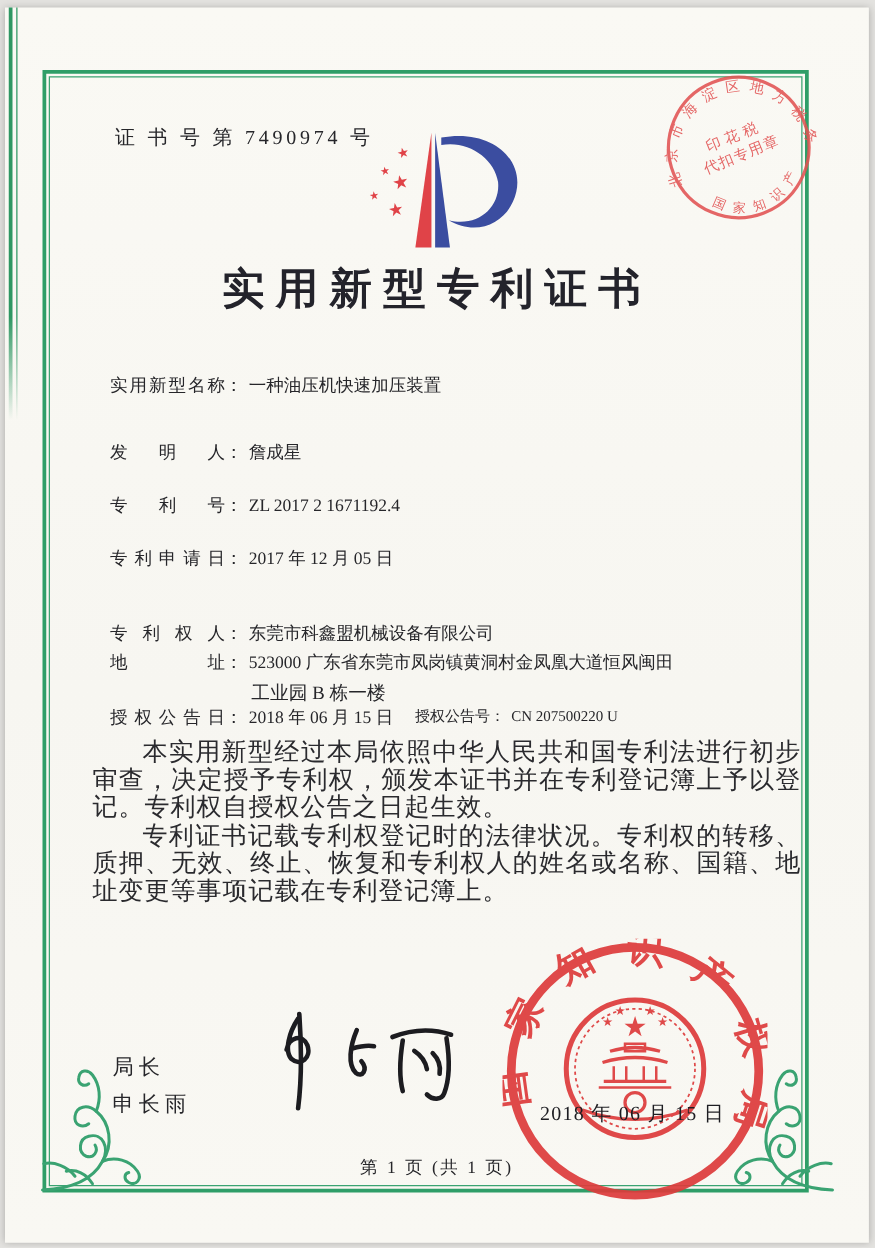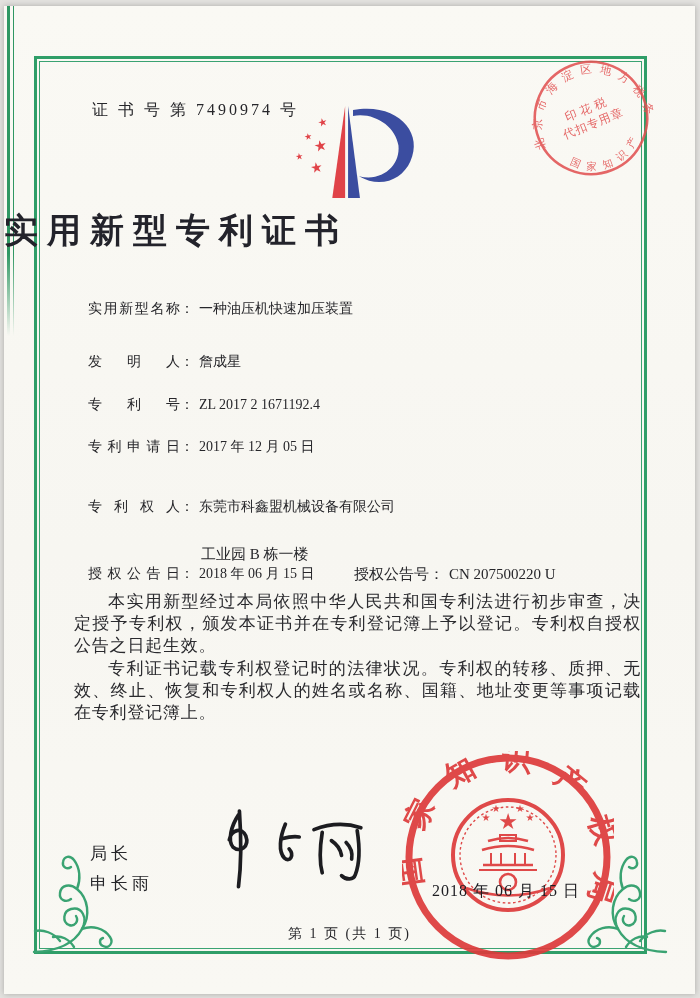--- a/index.html
+++ b/index.html
@@ -22,32 +22,32 @@
     background:linear-gradient(#2f9763 75%,rgba(47,151,99,0));}
   .frame{position:absolute;left:30px;top:50px;width:613px;height:898px;
     border:3px solid #2f9e68;}
   .frame-inner{position:absolute;inset:2px;border:1px solid #3aa372;}
   .flourish{position:absolute;width:112px;height:112px;}
   .fl-left{left:24px;top:842px;}
   .fl-right{left:556px;top:842px;transform:scaleX(-1);}
 
   .cert-number{position:absolute;left:88px;top:94px;font-size:16px;letter-spacing:3px;}
   .logo{position:absolute;left:272px;top:96px;width:158px;height:104px;}
-  .cert-title{position:absolute;left:0;top:202px;width:100%;text-align:left;
+  .cert-title{position:absolute;left:0;top:202px;width:100%;text-align:center;
     font-size:34px;font-weight:600;letter-spacing:9px;color:#23232b;}
 
   .f-row{position:absolute;left:84px;font-size:14px;white-space:nowrap;}
   .f-label{display:inline-block;width:92px;text-align:justify;text-align-last:justify;}
   .f-colon{margin-right:5px;}
   .addr-line2{position:absolute;left:197px;top:539px;font-size:15px;}
-  .grant-right{position:absolute;left:328px;top:559px;font-size:15px;white-space:nowrap;margin-left:22px;}
+  .grant-right{position:absolute;left:328px;top:559px;font-size:12px;white-space:nowrap;}
   .grant-right .f-colon{margin-right:5px;}
 
   .paragraphs{position:absolute;left:70px;top:585px;width:567px;}
-  .paragraphs p{font-size:17px;line-height:22.2px;letter-spacing:.8px;
+  .paragraphs p{font-size:20px;line-height:22.2px;letter-spacing:.8px;
     text-indent:2em;text-align:justify;color:#2a2a2e;}
 
   .director{position:absolute;left:86px;top:836px;font-size:17px;letter-spacing:4px;text-align:center;}
   .director-name{position:absolute;left:86px;top:866px;font-size:17px;letter-spacing:4px;}
   .signature{position:absolute;left:188px;top:796px;width:185px;height:92px;}
 
   .seal{position:absolute;left:398px;top:745px;width:212px;height:212px;opacity:.92;}
   .seal-date{position:absolute;left:428px;top:875px;font-size:16px;color:#1d1d22;
     letter-spacing:1px;white-space:nowrap;}
   .tax-stamp{position:absolute;left:523px;top:48px;width:128px;height:128px;
@@ -113,20 +113,23 @@
     <span class="f-label">发明人</span><span class="f-colon">：</span><span>詹成星</span>
   </div>
   <div class="f-row" style="top:390px">
     <span class="f-label">专利号</span><span class="f-colon">：</span><span>ZL 2017 2 1671192.4</span>
   </div>
   <div class="f-row" style="top:432px">
     <span class="f-label">专利申请日</span><span class="f-colon">：</span><span>2017 年 12 月 05 日</span>
   </div>
   <div class="f-row" style="top:492px">
     <span class="f-label">专利权人</span><span class="f-colon">：</span><span>东莞市科鑫盟机械设备有限公司</span>
+  </div>
+  <div class="f-row" style="top:515px">
+    <span class="f-label">地址</span><span class="f-colon">：</span><span>523000 广东省东莞市凤岗镇黄洞村金凤凰大道恒风闽田</span>
   </div>
   <div class="addr-line2">工业园 B 栋一楼</div>
   <div class="f-row" style="top:559px">
     <span class="f-label">授权公告日</span><span class="f-colon">：</span><span>2018 年 06 月 15 日</span>
   </div>
   <div class="grant-right">
     <span>授权公告号</span><span class="f-colon">：</span><span>CN 207500220 U</span>
   </div>
 
   <div class="paragraphs">

